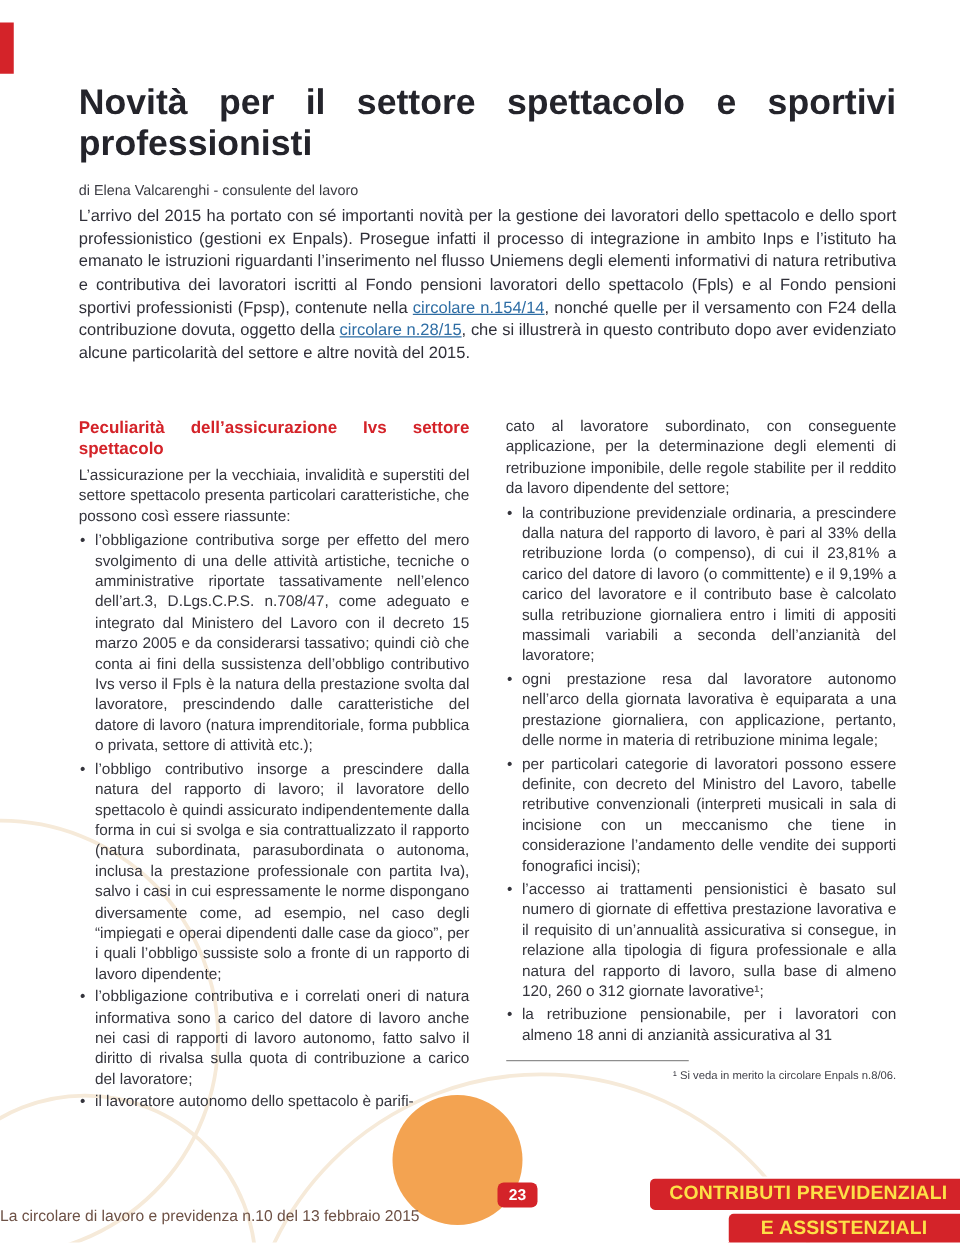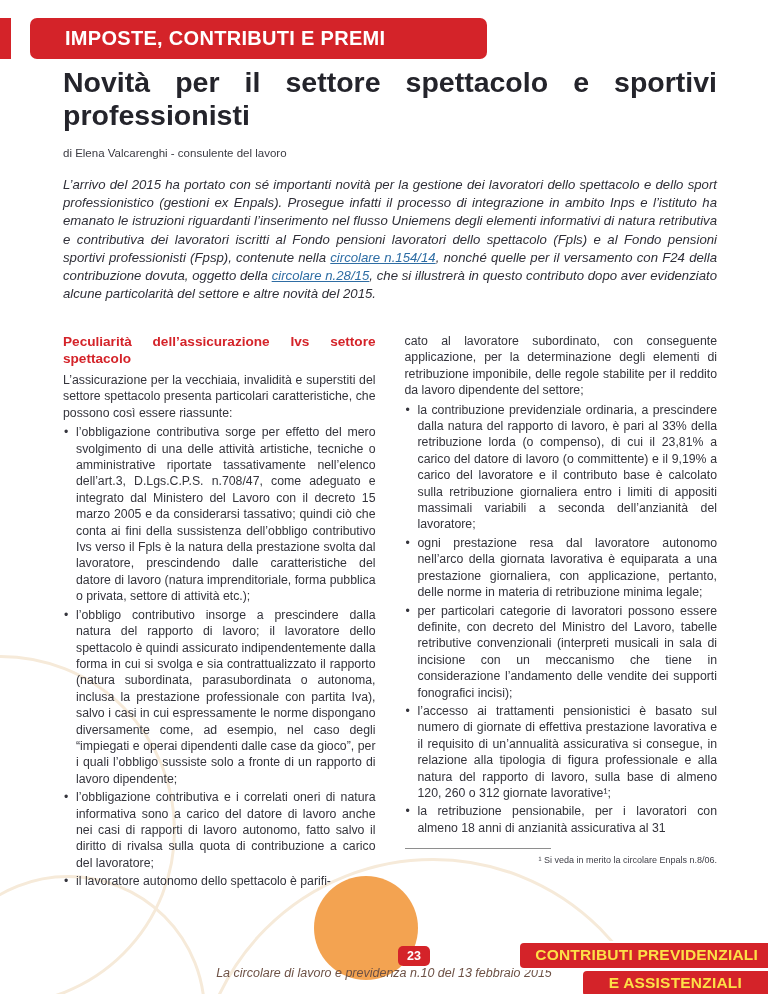--- a/index.html
+++ b/index.html
@@ -27,22 +27,22 @@
   .banner { position:absolute; left:30px; top:18px; width:457px; height:41px;
             background:#d42329; border-radius:7px; z-index:2;
             display:flex; align-items:center; padding-left:35px; box-sizing:border-box; }
   .banner span { color:#ffffff; font-weight:700; font-size:20px; letter-spacing:0.3px; }
 
   .title { position:absolute; left:63px; top:66px; width:654px; z-index:1;
            margin:0; font-size:28.5px; line-height:1.17; font-weight:700;
            color:#24242b; text-align:justify; }
   .byline { position:absolute; left:63px; top:147px; width:654px; z-index:1;
             font-size:11.5px; color:#3a3a42; }
-  .intro { position:absolute; left:63px; top:176px; width:654px; z-index:1;
-           margin:0; font-style:italic; font-size:13.2px; line-height:18.2px;
+  .intro { position:absolute; left:63px; top:164px; width:654px; z-index:1;
+           margin:0; font-size:13.2px; line-height:18.2px;
            text-align:justify; color:#2f2f38; }
   .intro a { color:#2e6da4; text-decoration:underline; }
 
   .columns { position:absolute; left:63px; top:333px; width:654px; z-index:1;
              display:flex; gap:29px; }
   .col { width:316px; font-size:12.3px; line-height:16.4px; text-align:justify; }
   .col p { margin:0 0 3px 0; }
   .col h2 { margin:0 0 5px 0; font-size:13.6px; line-height:17px; font-weight:700;
             color:#d42329; text-align:justify; }
   .col ul { margin:0; padding:0; list-style:none; }
@@ -61,36 +61,33 @@
   .section-badge .bar { display:block; width:max-content; margin-left:auto;
                         background:#d42329; color:#fde047; font-weight:700;
                         font-size:15.5px; letter-spacing:0.2px;
                         padding:3px 10px 4px 15px;
                         border:2px solid #ffffff; border-right:none;
                         border-radius:6px 0 0 6px; }
   .section-badge .bar2 { text-align:center; padding-left:26px; padding-right:26px;
                          margin-top:-1px; }
 
   .issue-line { position:absolute; left:0; right:0; top:966px; z-index:2;
-                text-align:center; font-size:12.5px; color:#6d5145;font-style:italic; }
+                font-size:12.5px; color:#6d5145; }
 </style>
 </head>
 <body>
 
 <div class="page">
 
   <div class="ring ring1"></div>
   <div class="ring ring2"></div>
   <div class="ring ring3"></div>
   <div class="orange-dot"></div>
 
   <div class="banner-sliver"></div>
-  <div class="banner">
-    <span>IMPOSTE, CONTRIBUTI E PREMI</span>
-  </div>
 
   <h1 class="title">Novità per il settore spettacolo e sportivi professionisti</h1>
   <div class="byline">di Elena Valcarenghi - consulente del lavoro</div>
 
   <p class="intro"><span>L’arrivo del 2015 ha portato con sé importanti novità per la gestione dei lavoratori dello spettacolo e dello sport professionistico (gestioni ex Enpals). Prosegue infatti il processo di integrazione in ambito Inps e l’istituto ha emanato le istruzioni riguardanti l’inserimento nel flusso Uniemens degli elementi informativi di natura retributiva e contributiva dei lavoratori iscritti al Fondo pensioni lavoratori dello spettacolo (Fpls) e al Fondo pensioni sportivi professionisti (Fpsp), contenute nella </span><a href="#">circolare n.154/14</a><span>, nonché quelle per il versamento con F24 della contribuzione dovuta, oggetto della </span><a href="#">circolare n.28/15</a><span>, che si illustrerà in questo contributo dopo aver evidenziato alcune particolarità del settore e altre novità del 2015.</span></p>
 
   <div class="columns">
 
     <div class="col">
       <h2>Peculiarità dell’assicurazione Ivs settore spettacolo</h2>

